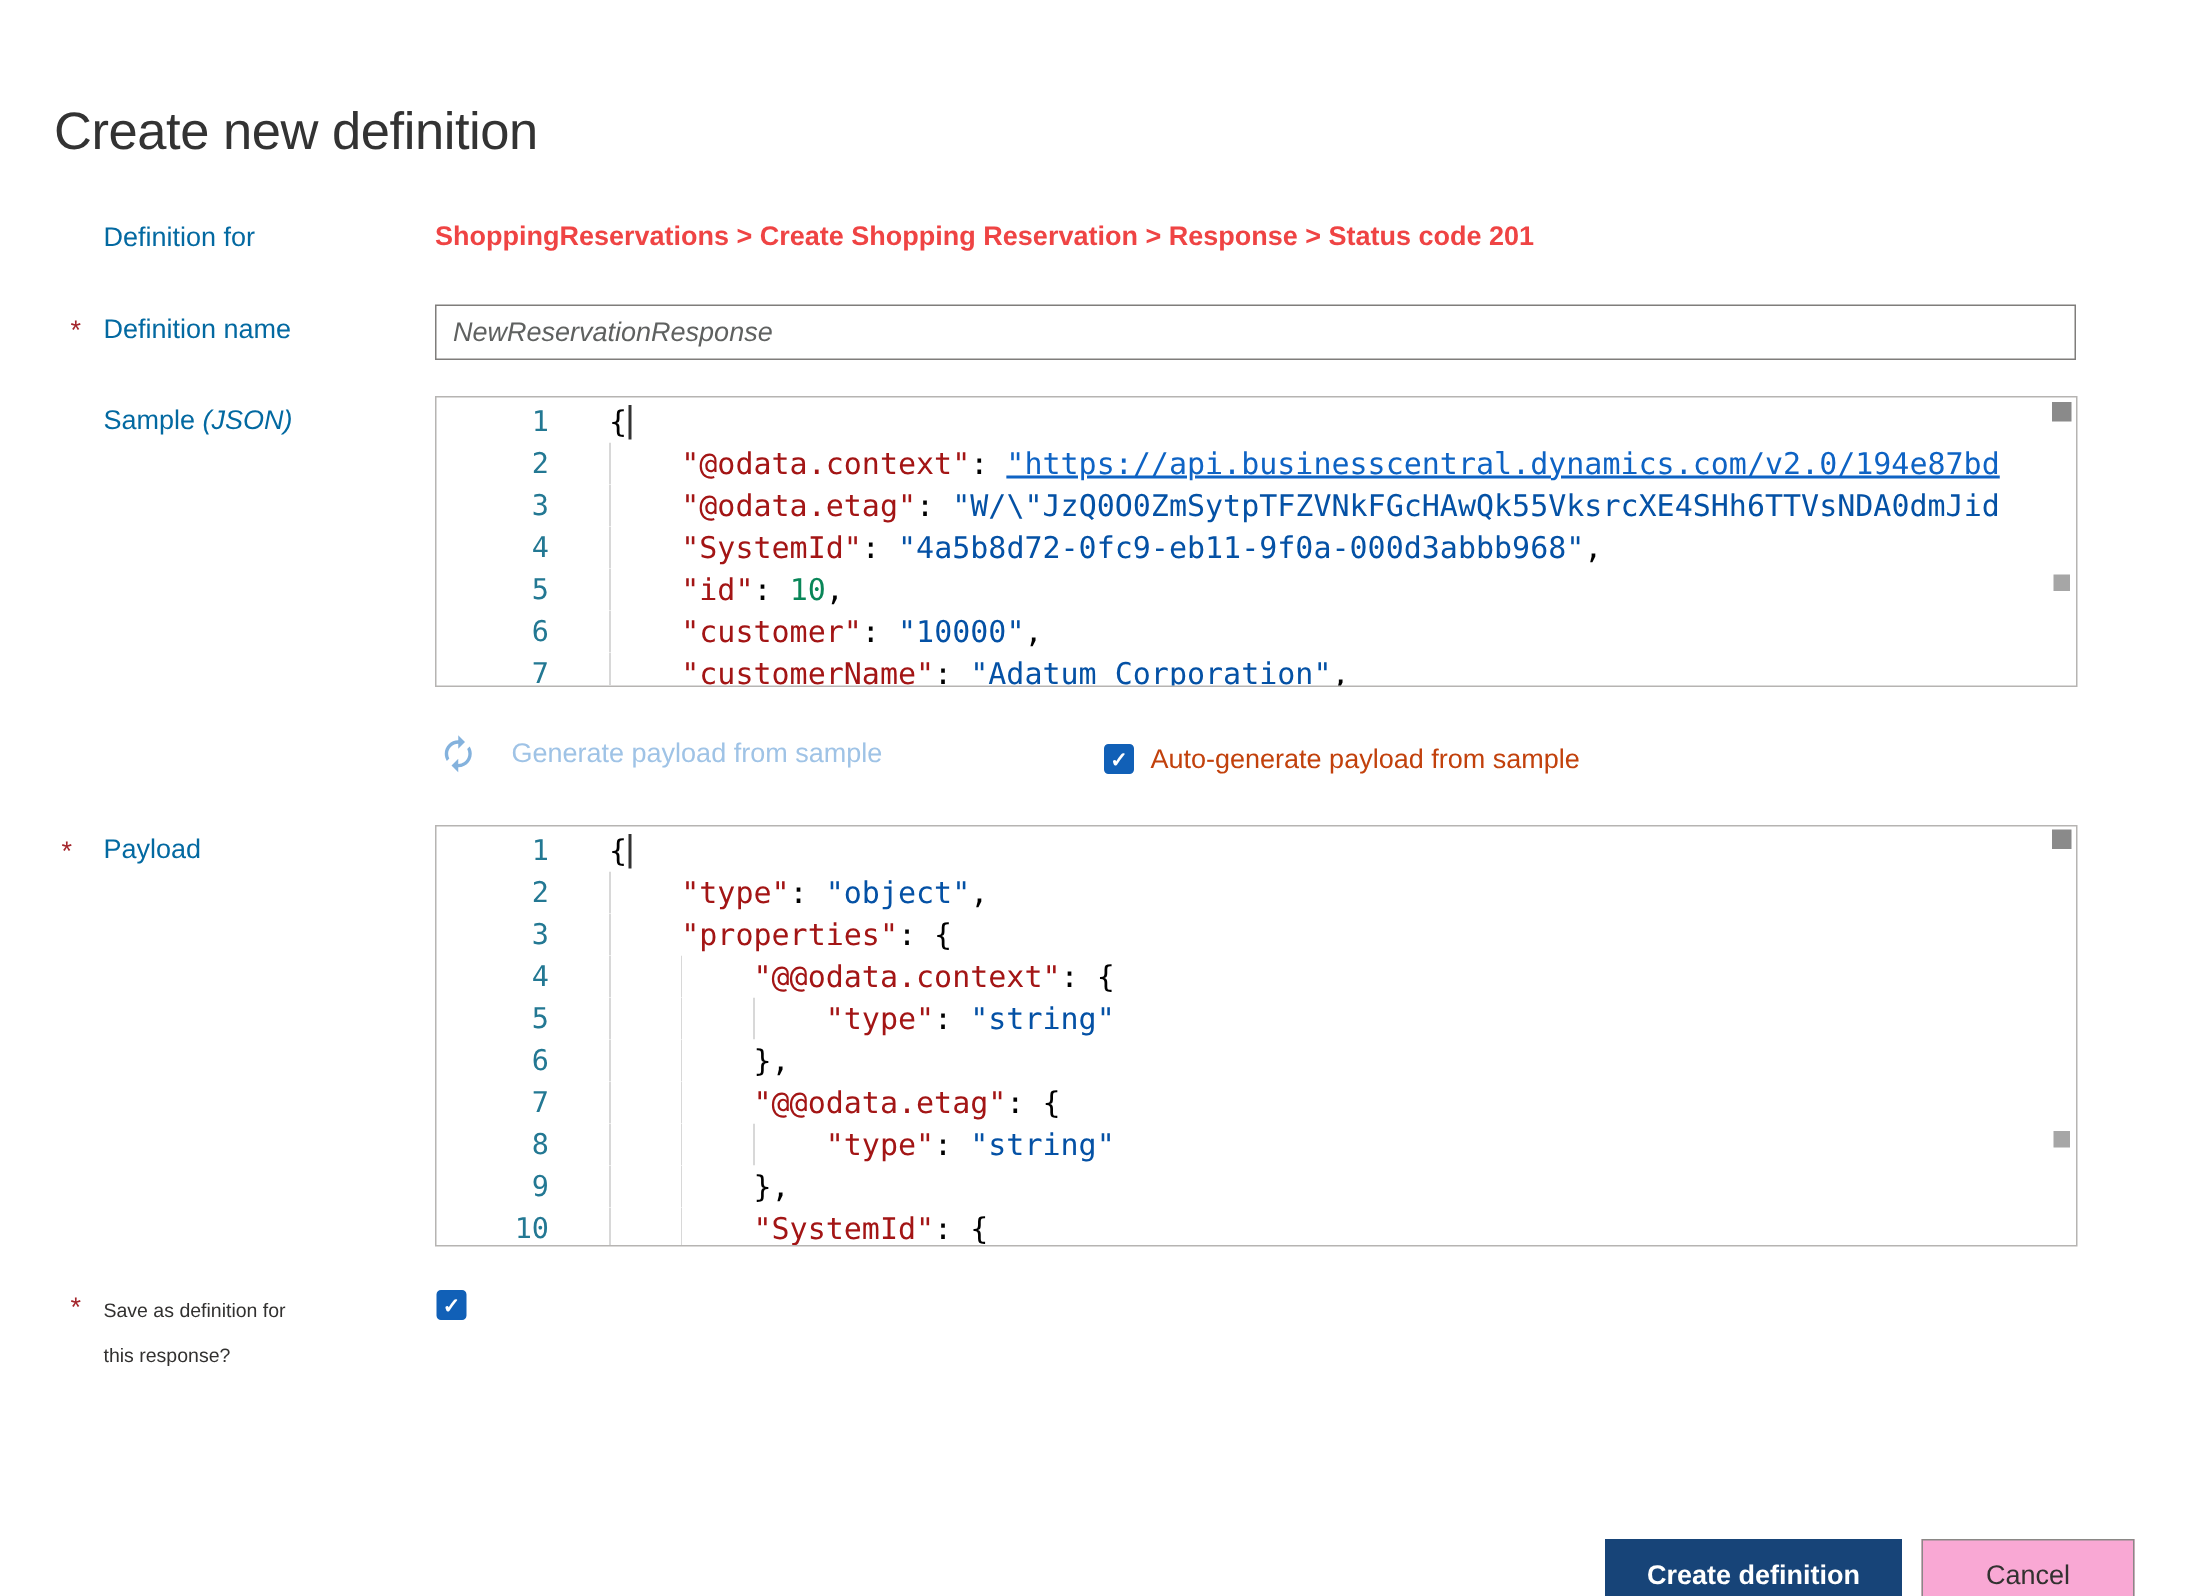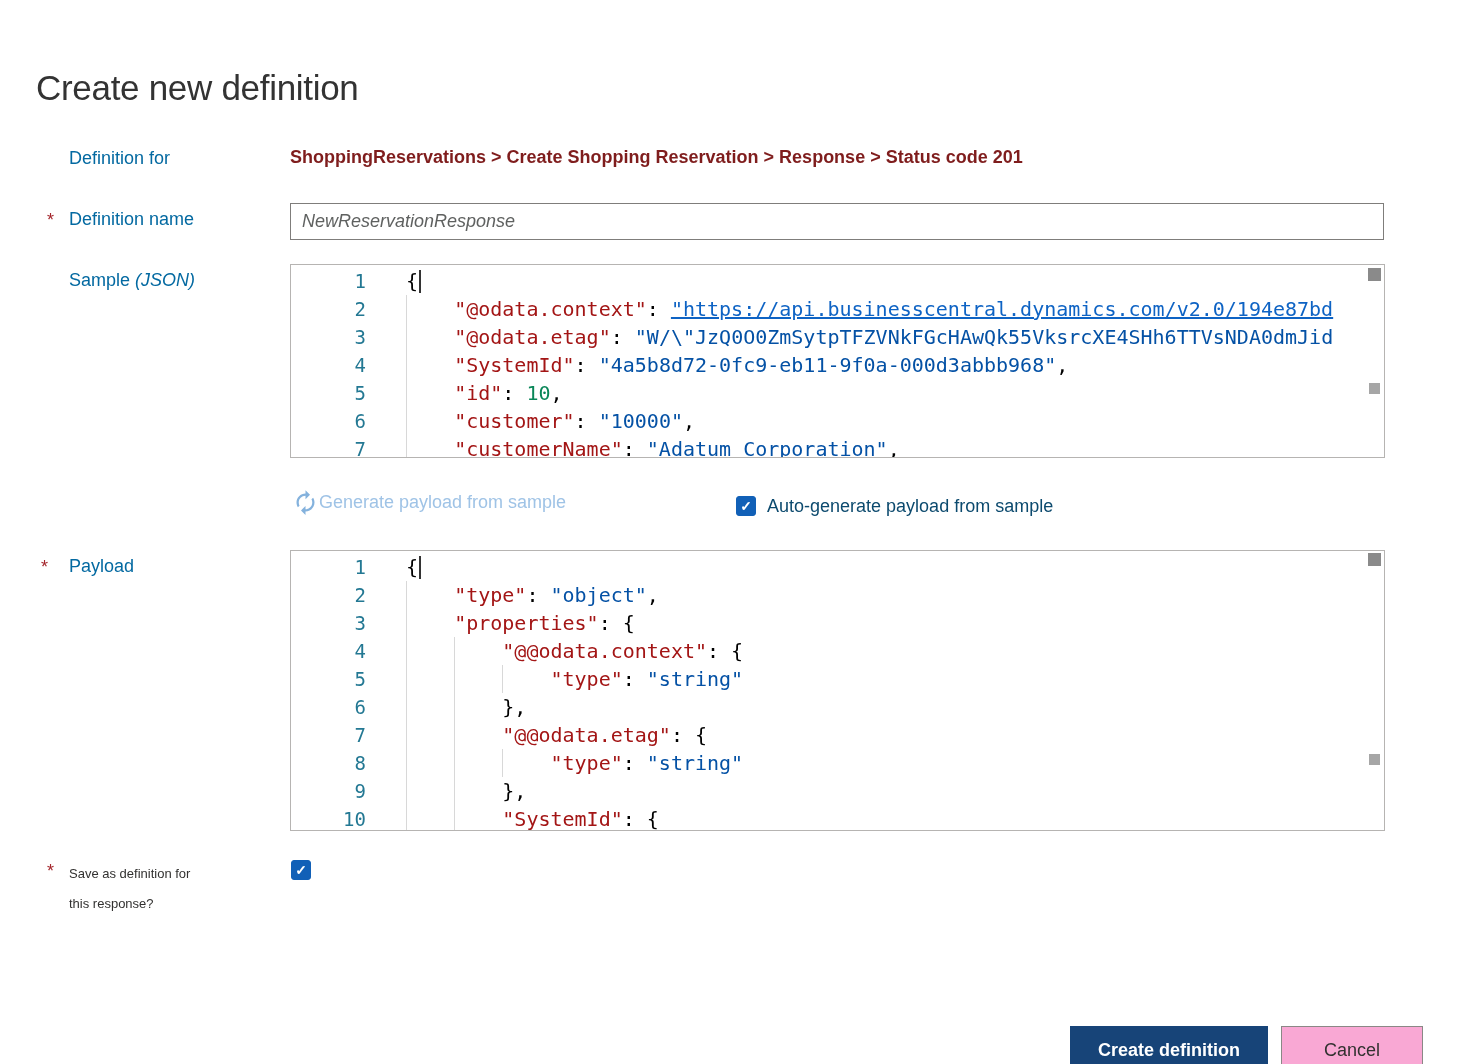--- a/index.html
+++ b/index.html
@@ -15,21 +15,21 @@
   .name-label { left:69px; top:169px; }
   .sample-label { left:69px; top:230px; }
   .payload-label { left:69px; top:516px; }
   .sample-label em { font-style:italic; margin-left:5px; }
 
   .req { position:absolute; color:#a4262c; font-size:18px; }
   .req-name { left:47px; top:170px; }
   .req-payload { left:41px; top:517px; }
   .req-save { left:47px; top:821px; }
 
-  .breadcrumb { position:absolute; left:290px; top:107px; font-size:18px; font-weight:700; color:#7f1d1d; }
+  .breadcrumb { position:absolute; left:290px; top:107px; font-size:18px; font-weight:700; color:#ef4444; }
 
   .text-input { position:absolute; left:290px; top:163px; width:1094px; height:37px; border:1px solid #7f7d7b; padding:0 11px; font-size:18px; color:#5f6160; font-family:"Liberation Sans", sans-serif; background:#fff;font-style:italic; }
 
   
   .editor { position:absolute; left:290px; width:1095px; background:#fff; border:1px solid #b6b4b2; overflow:hidden; }
   .editor-sample  { top:224px; height:194px; }
   .editor-payload { top:510px; height:281px; }
   .ed-lines { padding-top:2px; }
   .ed-line { display:flex; height:28px; font-family:"DejaVu Sans Mono", monospace; font-size:20px; }
   .ln { flex:none; width:75px; text-align:right; color:#237893; line-height:28px; font-size:19px; }
@@ -44,29 +44,29 @@
   .tk-cursor { flex:none; width:2px; height:23px; background:#333; align-self:center; margin-left:1px; }
 
   .sb-thumb  { position:absolute; right:3px; width:13px; height:13px; background:#8a8a8a; }
   .sb-marker { position:absolute; right:4px; width:11px; height:11px; background:#a6a6a6; }
   .editor-sample  .sb-thumb  { top:3px; }
   .editor-sample  .sb-marker { top:118px; }
   .editor-payload .sb-thumb  { top:2px; }
   .editor-payload .sb-marker { top:203px; }
 
   
-  .gen-btn { position:absolute; left:292px; top:449px; display:flex; align-items:center; gap:0; background:none; border:none; font-size:18px; color:#9fc3e6; cursor:default; font-family:"Liberation Sans", sans-serif; }
+  .gen-btn { position:absolute; left:292px; top:449px; display:flex; align-items:center; gap:22px; background:none; border:none; font-size:18px; color:#9fc3e6; cursor:default; font-family:"Liberation Sans", sans-serif; }
   .sync-icon { display:block; }
 
   .checkbox { position:absolute; width:20px; height:20px; border-radius:3px; display:flex; align-items:center; justify-content:center; border:1px solid #605e5c; background:#fff; cursor:pointer; }
   .checkbox.checked { background:#1160b7; border-color:#1160b7; }
   .check-glyph { color:#fff; font-size:14px; font-weight:700; line-height:1; }
   .cb-autogen { left:736px; top:456px; }
   .cb-save { left:291px; top:820px; }
-  .autogen-label { position:absolute; left:767px; top:456px; font-size:18px; color:#0c4a6e; cursor:pointer; }
+  .autogen-label { position:absolute; left:767px; top:456px; font-size:18px; color:#c2410c; cursor:pointer; }
 
   .save-label { position:absolute; left:69px; top:819px; font-size:13px; color:#323130; line-height:30px; }
 
   .btn { position:absolute; top:986px; height:48px; font-size:18px; font-family:"Liberation Sans", sans-serif; cursor:pointer; }
   .btn-primary { left:1070px; width:198px; background:#174478; color:#fff; border:1px solid #174478; font-weight:600; }
   .btn-secondary { left:1281px; width:142px; background:#f9a8d4; color:#323130; border:1px solid #8a8886; }
 
   
   .corner-artifact { position:absolute; left:0; top:1049px; width:9px; height:9px; background:#c9c9c9; }
   .cutoff-artifact { position:absolute; left:506px; top:1051px; display:flex; gap:7px; }

